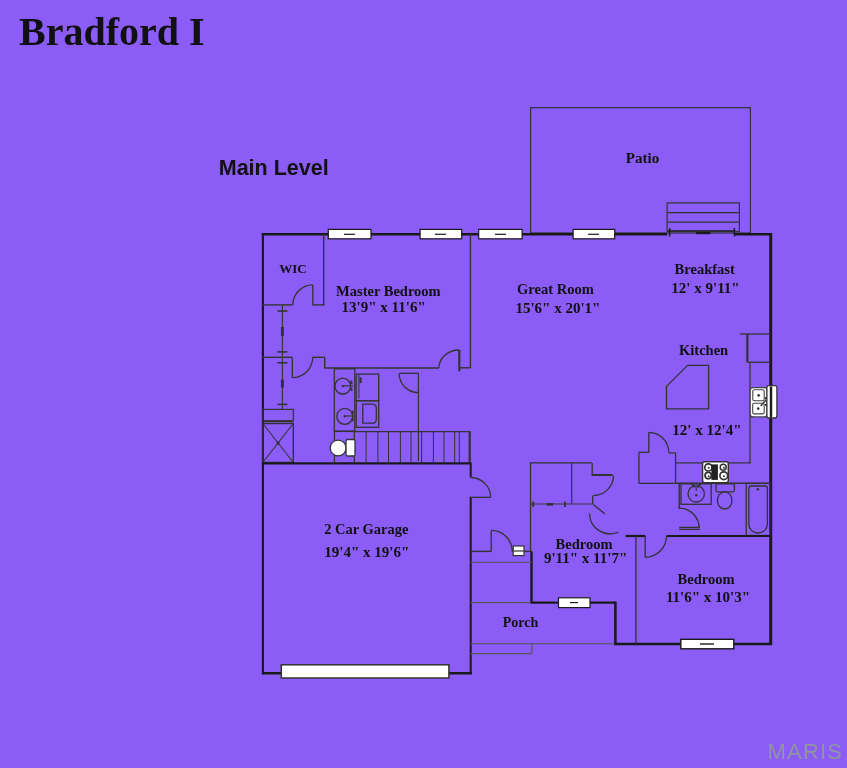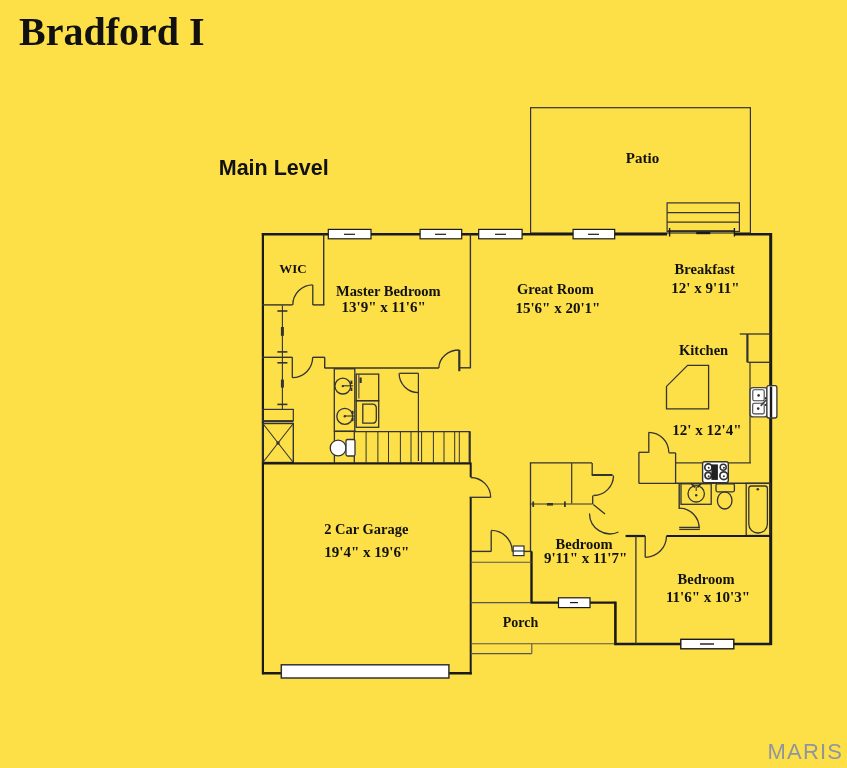--- a/index.html
+++ b/index.html
@@ -1,16 +1,16 @@
 <!DOCTYPE html>
 <html><head>
 <meta charset="utf-8">
 <style>
 html,body{margin:0;padding:0;background:#ffffff;}
-#page{position:relative;width:847px;height:768px;background:#fde047;overflow:hidden;}
+#page{position:relative;width:847px;height:768px;background:#8b5cf6;overflow:hidden;}
 svg{position:absolute;left:0;top:0;}
 text{fill:#111111;}
 .rm{font-family:"Liberation Serif",serif;font-weight:bold;font-size:14.5px;}
 .dim{font-family:"Liberation Serif",serif;font-weight:bold;font-size:15px;}
 </style>
 </head>
 <body>
 <div id="page">
 <svg width="847" height="768" viewBox="0 0 847 768">
 

